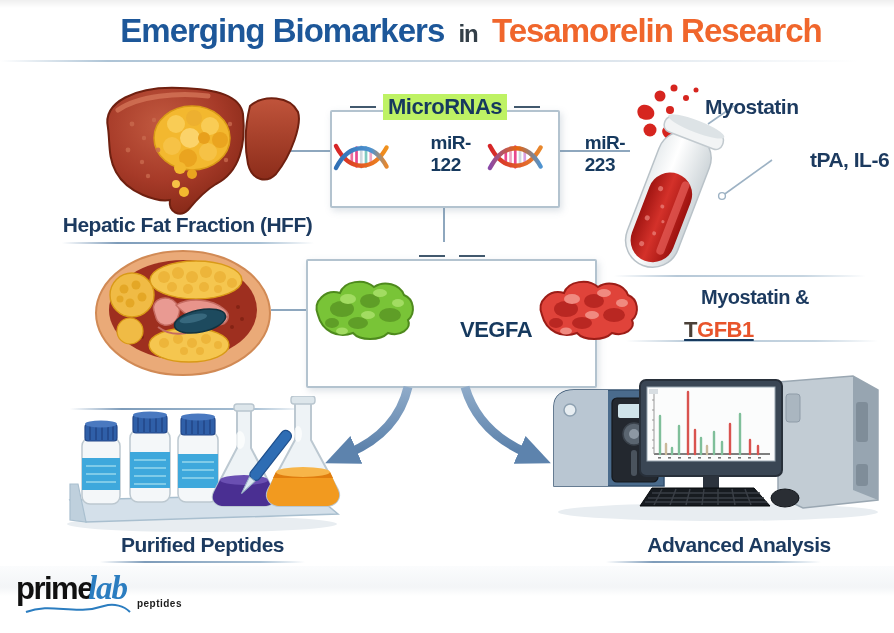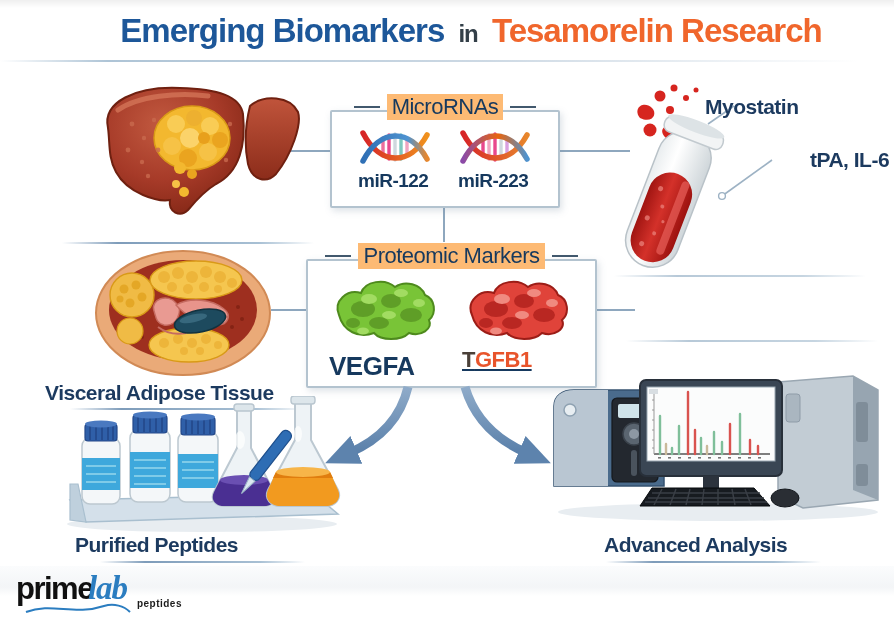--- a/index.html
+++ b/index.html
@@ -15,37 +15,37 @@
   
   .title{position:absolute;left:0;top:12px;width:100%;text-align:center;
     font-weight:bold;font-size:33px;letter-spacing:-1px;white-space:nowrap;padding-left:24px;}
   .title .t-blue{color:#1d5799;}
   .title .t-in{color:#333f48;font-size:24px;padding:0 6px;}
   .title .t-orange{color:#f0662c;}
   .title-rule{position:absolute;left:0;top:60px;width:100%;height:2px;
     background:linear-gradient(90deg,rgba(170,190,210,0),#aec4d6 12%,#cdd9e4 55%,rgba(205,217,228,0) 96%);}
   
   .lbl{position:absolute;color:#1c3a5f;font-weight:bold;letter-spacing:-0.5px;
-    font-size:21px;white-space:nowrap;}
+    font-size:21px;text-align:center;white-space:nowrap;}
   .lbl-underline{position:absolute;height:2px;
     background:linear-gradient(90deg,rgba(126,156,186,0),#7e9cba 22%,#a8c0d4 78%,rgba(168,192,212,0));}
   
   .conn-h,.conn-v{position:absolute;background:#8ea7be;}
   .conn-h{height:2px;} .conn-v{width:2px;}
   
   .node-box{position:absolute;background:#ffffff;border:2px solid #b3c3cf;border-radius:2px;
     box-shadow:2px 3px 7px rgba(120,140,160,.25);}
   .box-title{position:absolute;left:0;right:0;top:-17px;height:24px;display:flex;
     align-items:center;justify-content:center;}
   .box-title .dash{width:26px;height:2px;background:#41586d;margin:0 7px;}
-  .box-title .txt{color:#16395e;font-weight:normal;font-size:22px;letter-spacing:-0.5px;
-    background:#fdba74;padding:0 5px;white-space:nowrap;}
+  .box-title .txt{color:#16395e;font-weight:bold;font-size:22px;letter-spacing:-0.5px;
+    background:#bef264;padding:0 5px;white-space:nowrap;}
   .box-inner{display:flex;justify-content:space-evenly;align-items:flex-start;
     width:100%;height:100%;padding-top:16px;box-sizing:border-box;}
-  .box-col{display:flex;flex-direction:column;align-items:flex-start;}
+  .box-col{display:flex;flex-direction:row;align-items:flex-end;gap:40px;}
   .box-col .item-lbl{color:#16395e;font-weight:bold;font-size:19px;letter-spacing:-0.5px;margin-top:4px;}
   .tgfb-t{color:#4a4038;} .tgfb-rest{color:#e8542b;}
   .abs{position:absolute;}
   .caption-rule{position:absolute;height:2px;
     background:linear-gradient(90deg,rgba(150,175,200,0),#b7c9d8 25%,#c6d5e1 75%,rgba(150,175,200,0));}
   
   .logo{position:absolute;left:16px;top:570px;width:180px;height:58px;}
   .logo .l-prime{font-weight:800;font-size:31px;color:#101010;letter-spacing:-1.5px;}
   .logo .l-lab{font-family:Liberation Serif, serif;font-style:italic;font-weight:bold;
     font-size:33px;color:#2b7dc0;margin-left:-5px;letter-spacing:-1px;}
@@ -112,20 +112,21 @@
         <circle cx="40" cy="70" r="2.4"></circle>
       <circle cx="54" cy="82" r="2.2"></circle>
         <circle cx="66" cy="40" r="2.2"></circle>
         <circle cx="70" cy="70" r="2.4"></circle>
       <circle cx="60" cy="96" r="2.2"></circle>
         <circle cx="138" cy="80" r="2.2"></circle>
         <circle cx="142" cy="44" r="2.2"></circle>
     </g>
   </svg>
 
+  <div class="lbl" style="left:40px;top:213px;width:295px;">Hepatic Fat Fraction (HFF)</div>
   <div class="lbl-underline" style="left:62px;top:242px;width:252px;"></div>
 
   <div class="node-box" style="left:330px;top:110px;width:226px;height:94px;">
     <div class="box-title">
       <span class="dash"></span>
       <span class="txt">MicroRNAs</span>
       <span class="dash"></span>
     </div>
     <div class="box-inner">
       <div class="box-col">
@@ -226,20 +227,21 @@
 
     <line x1="96" y1="44" x2="122" y2="26" stroke="#9db2c4" stroke-width="1.6"></line>
     <line x1="110" y1="116" x2="160" y2="80" stroke="#9db2c4" stroke-width="1.6"></line>
     <circle cx="110" cy="116" r="3.4" fill="#ffffff" stroke="#9db2c4" stroke-width="1.4"></circle>
   </svg>
 
   <div class="lbl" style="left:705px;top:95px;">Myostatin</div>
   <div class="lbl" style="left:810px;top:148px;">tPA, IL-6</div>
 
   <div class="caption-rule" style="left:614px;top:275px;width:252px;"></div>
+  <div class="lbl" style="left:630px;top:286px;width:250px;font-size:20px;">Myostatin &amp;</div>
   <div class="caption-rule" style="left:626px;top:340px;width:252px;"></div>
 
   <svg class="abs" style="left:92px;top:247px;" width="182" height="132" viewBox="0 0 182 132">
     <ellipse cx="91" cy="66" rx="87" ry="62" fill="#eaaa78" stroke="#d18a55" stroke-width="2"></ellipse>
     <ellipse cx="91" cy="63" rx="74" ry="50" fill="#9e2f1f"></ellipse>
     <g fill="#7e2112" opacity="0.8">
       <circle cx="60" cy="30" r="2"></circle>
         <circle cx="70" cy="36" r="2"></circle>
         <circle cx="54" cy="40" r="2"></circle>
       <circle cx="146" cy="60" r="2"></circle>
@@ -290,27 +292,25 @@
       <path d="M66,80 C74,86 84,88 94,86" stroke="#c56b61" stroke-width="2" fill="none"></path>
       <path d="M118,74 C124,70 130,68 136,70" stroke="#c56b61" stroke-width="2" fill="none"></path>
     </g>
 
     <g transform="rotate(-12 108 74)">
       <ellipse cx="108" cy="74" rx="26" ry="11" fill="#1d4a5e" stroke="#12323f" stroke-width="1.5"></ellipse>
       <ellipse cx="102" cy="70" rx="14" ry="4" fill="#3e6f85" opacity="0.8"></ellipse>
     </g>
   </svg>
 
-  <div class="lbl" style="left:45px;top:381px;width:285px;">Visceral Adipose Tissue</div>
   <div class="lbl-underline" style="left:70px;top:408px;width:235px;"></div>
 
   <div class="node-box" style="left:306px;top:259px;width:287px;height:125px;">
     <div class="box-title">
       <span class="dash"></span>
-      <span class="txt">Proteomic Markers</span>
       <span class="dash"></span>
     </div>
     <div class="box-inner" style="padding-top:14px;">
       <div class="box-col">
         <svg width="112" height="68" viewBox="0 0 112 68">
           <path d="M10,40 C4,26 18,14 32,18 C36,6 56,3 66,12 C76,5 92,9 96,20 C106,24 108,38 100,45 C104,54 92,62 80,58 C72,66 52,66 45,58 C30,64 14,56 10,40 Z" fill="#79c437" stroke="#4e8a1d" stroke-width="2"></path>
           <g fill="#5f9e27">
               <ellipse cx="34" cy="34" rx="12" ry="8"></ellipse>
               <ellipse cx="62" cy="26" rx="10" ry="7"></ellipse>
             <ellipse cx="82" cy="40" rx="11" ry="7"></ellipse>
@@ -318,21 +318,21 @@
               <ellipse cx="24" cy="48" rx="7" ry="5"></ellipse>
             </g>
           <g fill="#a2dc62">
               <ellipse cx="40" cy="24" rx="8" ry="5"></ellipse>
               <ellipse cx="72" cy="18" rx="7" ry="4"></ellipse>
             <ellipse cx="90" cy="28" rx="6" ry="4"></ellipse>
               <ellipse cx="60" cy="40" rx="7" ry="4"></ellipse>
               <ellipse cx="34" cy="56" rx="6" ry="3.5"></ellipse>
             </g>
         </svg>
-        <span class="item-lbl" style="font-size:26px;margin-top:8px;">VEGFA</span>
+        <span class="item-lbl" style="font-size:22px;margin-top:8px;">VEGFA</span>
       </div>
       <div class="box-col">
         <svg width="112" height="68" viewBox="0 0 112 68">
           <path d="M10,40 C4,26 18,14 32,18 C36,6 56,3 66,12 C76,5 92,9 96,20 C106,24 108,38 100,45 C104,54 92,62 80,58 C72,66 52,66 45,58 C30,64 14,56 10,40 Z" fill="#e0433a" stroke="#9c1d17" stroke-width="2"></path>
           <g fill="#b92722">
               <ellipse cx="34" cy="34" rx="12" ry="8"></ellipse>
               <ellipse cx="62" cy="26" rx="10" ry="7"></ellipse>
             <ellipse cx="82" cy="40" rx="11" ry="7"></ellipse>
               <ellipse cx="50" cy="48" rx="10" ry="6"></ellipse>
               <ellipse cx="24" cy="48" rx="7" ry="5"></ellipse>

